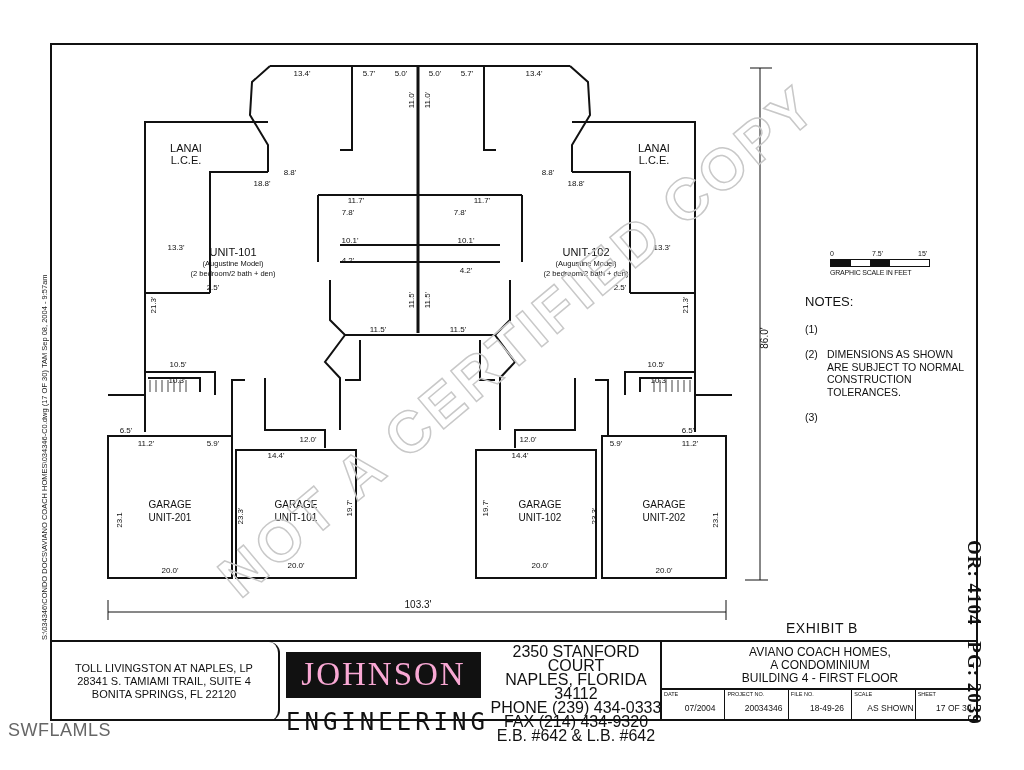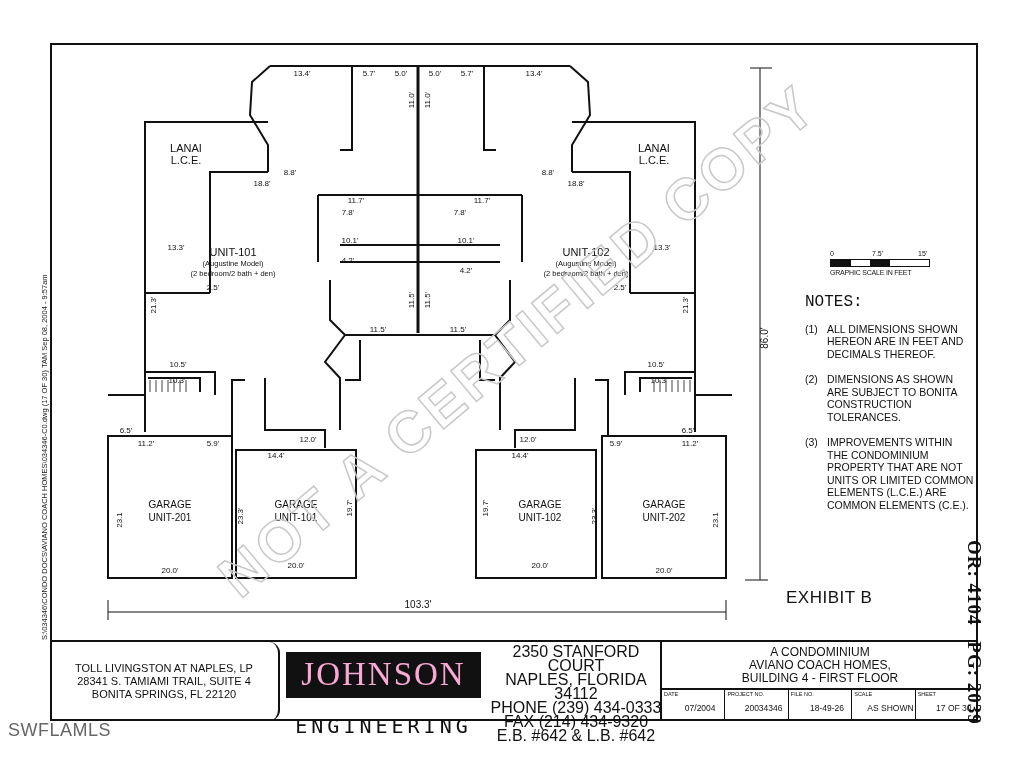--- a/index.html
+++ b/index.html
@@ -3,35 +3,35 @@
 <meta charset="utf-8">
 <style>
   html, body { margin: 0; padding: 0; background: #ffffff; }
   body { width: 1024px; height: 770px; position: relative; overflow: hidden; font-family: "Liberation Sans", sans-serif; color: #111; }
   .sheet { position: absolute; left: 50px; top: 43px; width: 928px; height: 678px; border: 2px solid #111; box-sizing: border-box; }
   .plan { position: absolute; left: 0; top: 0; }
   .side-path { position: absolute; left: 40px; top: 640px; transform: rotate(-90deg); transform-origin: left top; font-size: 7.5px; white-space: nowrap; color: #222; }
   .or-ref { position: absolute; left: 985px; top: 540px; transform: rotate(90deg); transform-origin: left top; font-family: "Liberation Serif", serif; font-weight: bold; font-size: 19px; white-space: nowrap; letter-spacing: 1px; }
   .or-ref span { margin-right: 10px; }
   .notes { position: absolute; left: 805px; top: 296px; width: 170px; font-size: 10.5px; line-height: 12.5px; }
-  .notes-title { font-family: Liberation Mono, monospace; font-size: 16px; margin-bottom: 14px; }
+  .notes-title { font-family: Liberation Sans, sans-serif; font-size: 13px; margin-bottom: 14px; }
   .note { display: flex; margin-bottom: 13px; }
   .note-num { width: 22px; flex: none; }
   .scale { position: absolute; left: 830px; top: 250px; width: 100px; font-size: 7px; }
   .scale-ticks { position: relative; height: 9px; }
   .scale-ticks span { position: absolute; top: 0; }
   .scale-bar { display: flex; height: 6px; border: 1px solid #111; }
   .scale-bar div { flex: 1; }
   .scale-cap { font-size: 7px; margin-top: 2px; letter-spacing: -0.2px; }
-  .exhibit { position: absolute; left: 786px; top: 588px; font-size: 17px; letter-spacing: 0.5px; }
+  .exhibit { position: absolute; left: 786px; top: 620px; font-size: 14px; letter-spacing: 0.5px; }
   .title-block { position: absolute; left: 50px; top: 640px; width: 928px; height: 81px; border-top: 2px solid #111; box-sizing: border-box; }
   .tb-client { position: absolute; left: 0; top: 0; width: 228px; height: 79px; border-right: 2px solid #111; display: flex; flex-direction: column; justify-content: center; align-items: center; font-size: 11px; line-height: 13px; border-radius: 11px; }
   .tb-logo { position: absolute; left: 236px; top: 10px; width: 195px; }
   .logo-box { background: #111; color: #f9a8d4; font-family: "Liberation Serif", serif; font-size: 33px; text-align: center; height: 46px; line-height: 44px; letter-spacing: 2px; }
-  .logo-sub { font-family: "DejaVu Sans Mono", monospace; font-size: 20px; letter-spacing: 4px; text-align: center; margin-top: 16px; }
+  .logo-sub { font-family: "DejaVu Sans Mono", monospace; font-size: 24px; letter-spacing: 4px; text-align: left; margin-top: 10px; }
   .tb-address { position: absolute; left: 436px; top: 3px; width: 180px; font-size: 16px; line-height: 14px; text-align: center; }
   .tb-project { position: absolute; left: 610px; top: 0; width: 316px; height: 79px; border-left: 2px solid #111; }
   .tb-project-title { height: 48px; border-bottom: 2px solid #111; text-align: center; font-size: 12px; line-height: 13px; padding-top: 4px; box-sizing: border-box; }
   .tb-fields { display: flex; height: 29px; }
   .tb-field { flex: 1; border-right: 1.5px solid #111; position: relative; font-size: 8.5px; }
   .tb-field:last-child { border-right: none; }
   .tb-field-label { position: absolute; left: 2px; top: 1px; font-size: 5.5px; }
   .tb-field-value { position: absolute; left: 0; right: 0; top: 13px; text-align: center; padding-left: 14px; }
   .mls { position: absolute; left: 8px; top: 720px; font-size: 18px; color: #666; letter-spacing: 0.5px; }
   .lbl { font-family: "Liberation Sans", sans-serif; fill: #111; }
@@ -217,29 +217,27 @@
       <div style="background:#111"></div>
       <div style="background:#fff;flex:2"></div>
   </div>
   <div class="scale-cap">GRAPHIC SCALE IN FEET</div>
 </div>
 
 <div class="notes">
   <div class="notes-title">NOTES:</div>
   <div class="note">
     <span class="note-num">(1)</span>
-    <span>ALL DIMENSIONS SHOWN HEREON ARE IN FEET AND DECIMALS THEREOF.</span>
   </div>
   <div class="note">
     <span class="note-num">(2)</span>
-    <span>DIMENSIONS AS SHOWN ARE SUBJECT TO BONITA CONSTRUCTION TOLERANCES.</span>
+    <span>DIMENSIONS AS SHOWN ARE SUBJECT TO NORMAL CONSTRUCTION TOLERANCES.</span>
   </div>
   <div class="note">
     <span class="note-num">(3)</span>
-    <span>IMPROVEMENTS WITHIN THE CONDOMINIUM PROPERTY THAT ARE NOT UNITS OR LIMITED COMMON ELEMENTS (L.C.E.) ARE COMMON ELEMENTS (C.E.).</span>
   </div>
 </div>
 
 <div class="exhibit">EXHIBIT B</div>
 
 <div class="or-ref">
   <span>OR: 4104</span>
   <span>PG: 2039</span>
 </div>
 
@@ -255,22 +253,22 @@
   </div>
   <div class="tb-address">
     <div>2350 STANFORD COURT</div>
     <div>NAPLES, FLORIDA 34112</div>
     <div>PHONE (239) 434-0333</div>
     <div>FAX (214) 434-9320</div>
     <div>E.B. #642 &amp; L.B. #642</div>
   </div>
   <div class="tb-project">
     <div class="tb-project-title">
+      <div>AVIANO COACH HOMES,</div>
       <div>A CONDOMINIUM</div>
-      <div>AVIANO COACH HOMES,</div>
       <div>BUILDING 4 - FIRST FLOOR</div>
     </div>
     <div class="tb-fields">
       <div class="tb-field">
           <span class="tb-field-label">DATE</span>
           <span class="tb-field-value">07/2004</span>
         </div>
       <div class="tb-field">
           <span class="tb-field-label">PROJECT NO.</span>
           <span class="tb-field-value">20034346</span>

